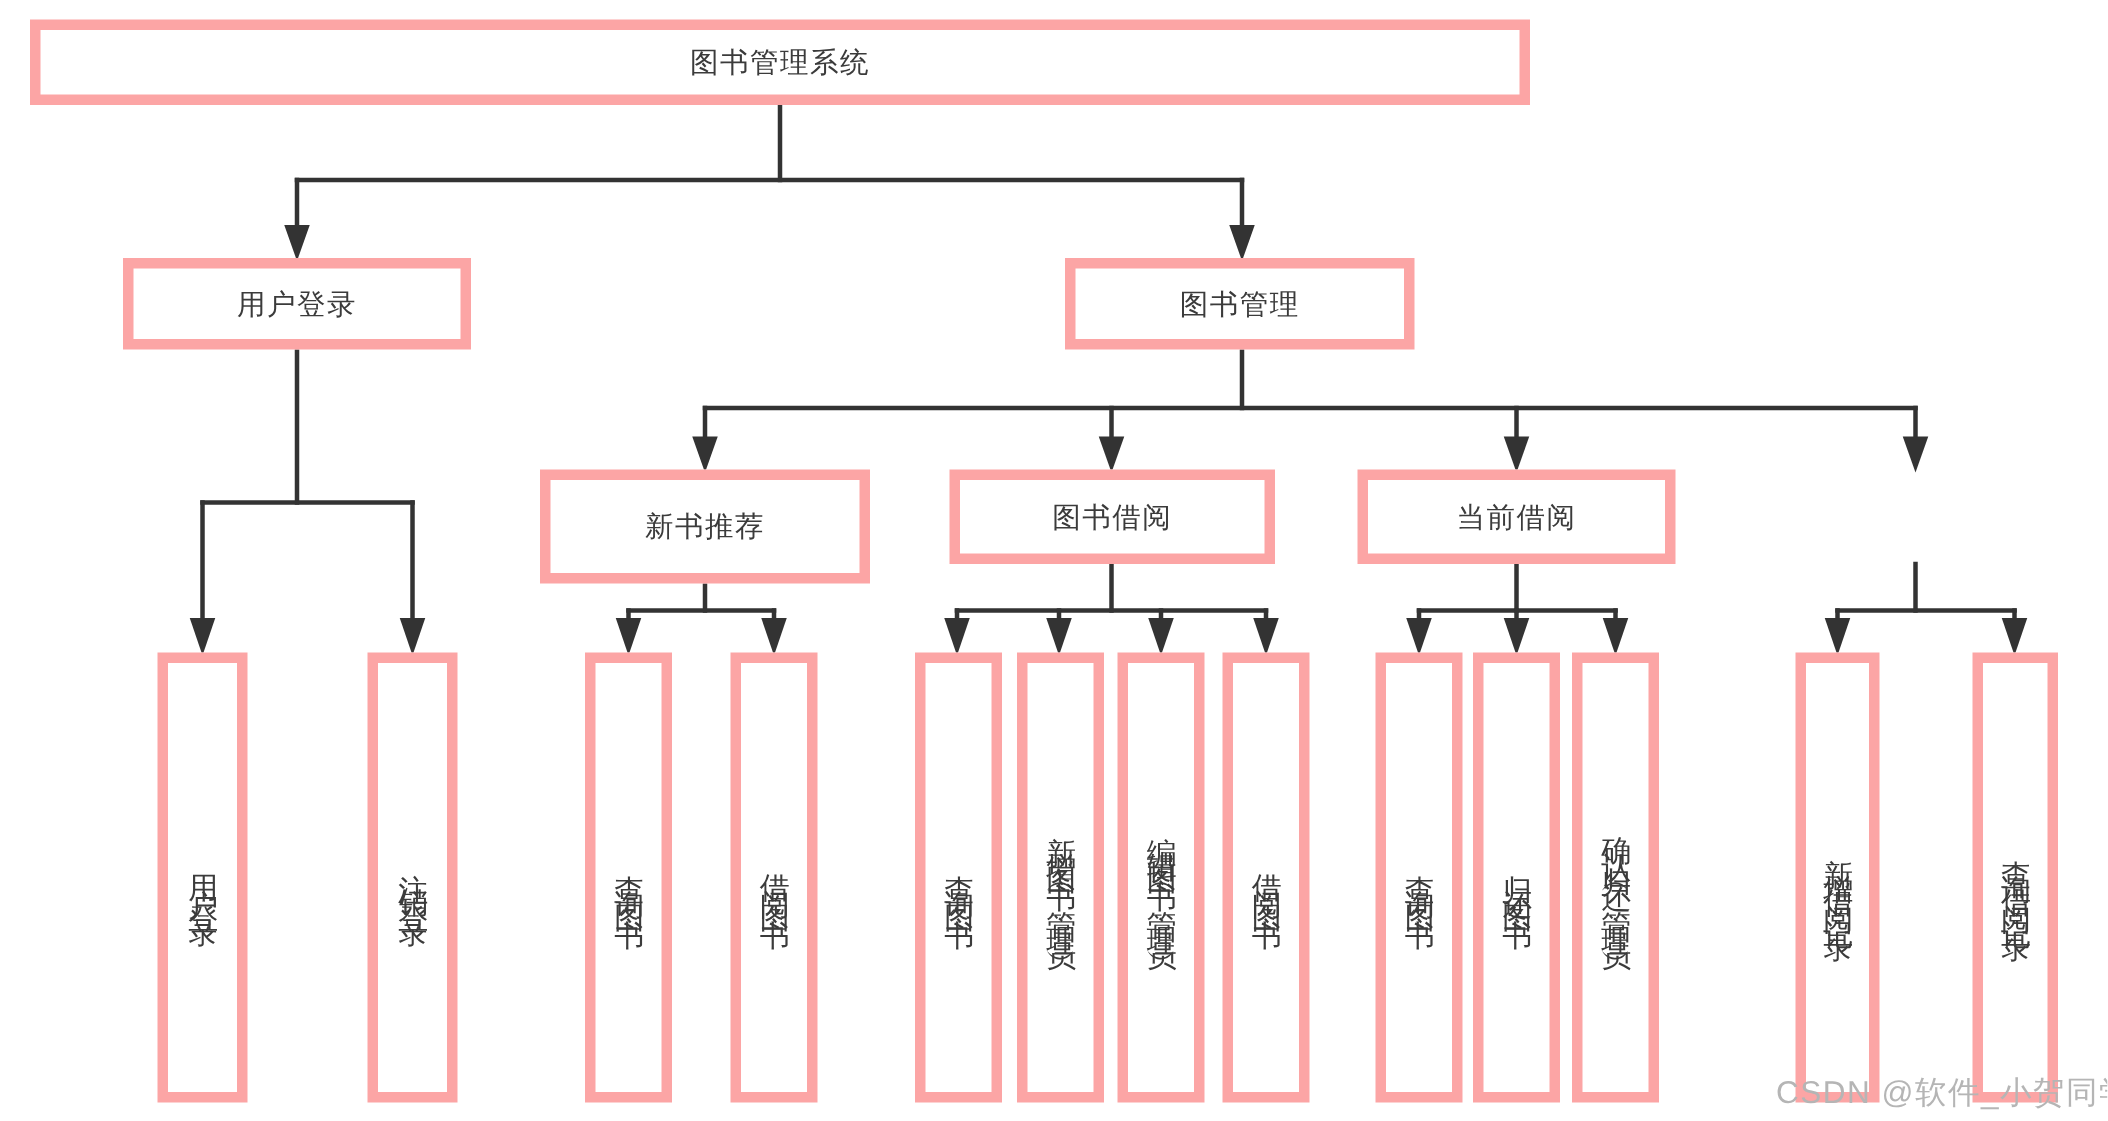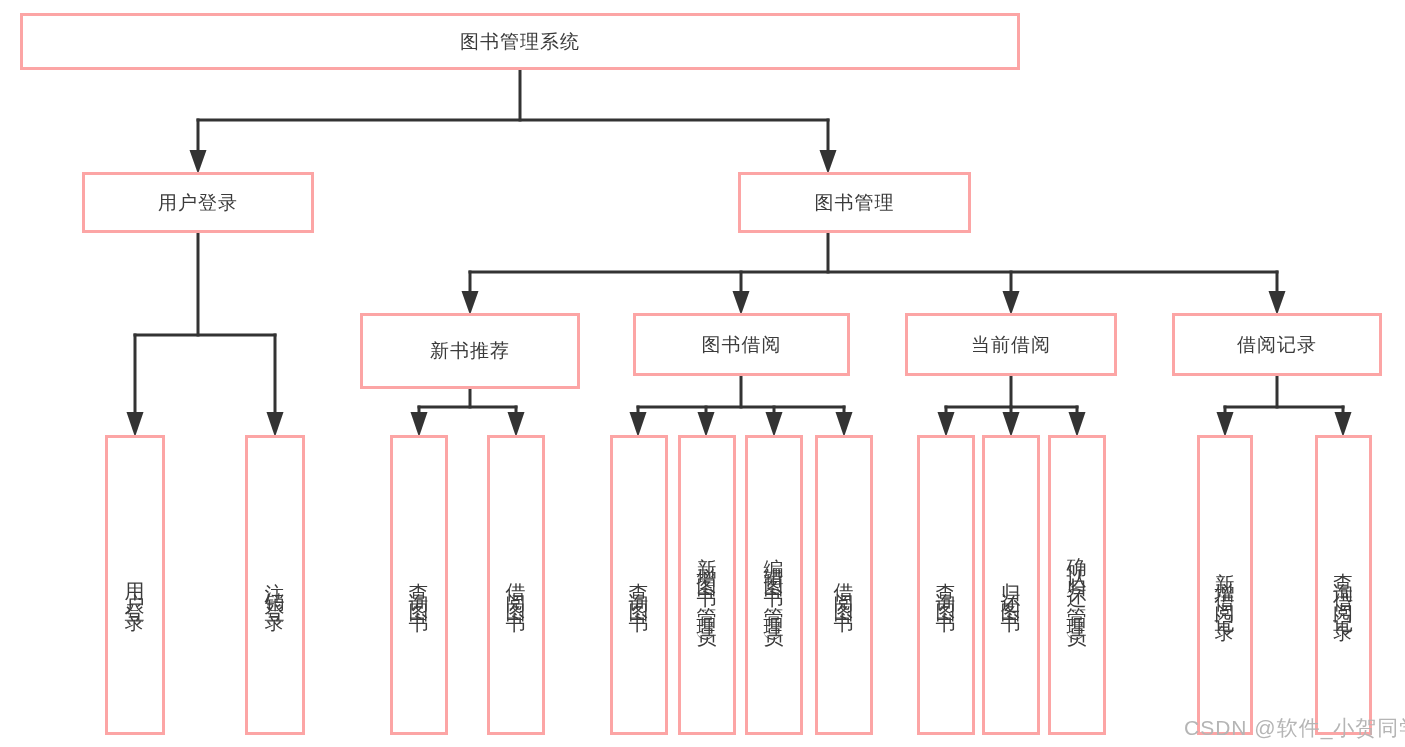--- a/index.html
+++ b/index.html
@@ -2,21 +2,21 @@
 <html><head>
 <meta charset="utf-8">
 <style>
   html,body{margin:0;padding:0;background:#ffffff;}
   .canvas{
     position:relative;width:1405px;height:747px;background:#ffffff;
     font-family:"Liberation Sans","DejaVu Sans",sans-serif;overflow:hidden;
   }
   svg.connectors{position:absolute;left:0;top:0;}
   .box{
-    position:absolute;box-sizing:border-box;border:3px solid #fca5a5;background:#ffffff;
+    position:absolute;box-sizing:border-box;border:7px solid #fca5a5;background:#ffffff;
     display:flex;align-items:center;justify-content:center;color:#3b3b3b;
   }
   .h{font-size:19px;letter-spacing:1px;}
   .v{
     writing-mode:vertical-rl;text-orientation:upright;
     font-size:20px;letter-spacing:10px;line-height:1;padding-top:4px;
   }
   .watermark{
     position:absolute;left:1184px;top:714px;color:#b5b5b5;
     font-size:21px;letter-spacing:1px;white-space:nowrap;z-index:5;
@@ -89,26 +89,25 @@
       <polygon points="1002.5,412 1019.5,412 1011,437"></polygon>
       <polygon points="1068.5,412 1085.5,412 1077,437"></polygon>
       <polygon points="1216.5,412 1233.5,412 1225,437"></polygon>
       <polygon points="1334.5,412 1351.5,412 1343,437"></polygon>
     </g>
   </svg>
 
   <div class="box h" style="left:20px;top:13px;width:1000px;height:57px;">图书管理系统</div>
 
   <div class="box h" style="left:82px;top:172px;width:232px;height:61px;">用户登录</div>
-  <div class="box h" style="left:710px;top:172px;width:233px;height:61px;margin-left:28px;">图书管理</div>
+  <div class="box h" style="left:710px;top:172px;width:233px;height:61px;">图书管理</div>
 
   <div class="box h" style="left:360px;top:313px;width:220px;height:76px;">新书推荐</div>
   <div class="box h" style="left:905px;top:313px;width:212px;height:63px;">当前借阅</div>
   <div class="box h" style="left:633px;top:313px;width:217px;height:63px;">图书借阅</div>
-  <div class="box h" style="left:1172px;top:313px;width:210px;height:63px;">借阅记录</div>
 
   <div class="box v" style="left:105px;top:435px;width:60px;height:300px;">用户登录</div>
   <div class="box v" style="left:245px;top:435px;width:60px;height:300px;">注销登录</div>
 
   <div class="box v" style="left:390px;top:435px;width:58px;height:300px;">查询图书</div>
   <div class="box v" style="left:487px;top:435px;width:58px;height:300px;">借阅图书</div>
 
   <div class="box v" style="left:610px;top:435px;width:58px;height:300px;">查询图书</div>
   <div class="box v" style="left:678px;top:435px;width:58px;height:300px;">新增图书（管理员）</div>
   <div class="box v" style="left:745px;top:435px;width:58px;height:300px;">编辑图书（管理员）</div>

